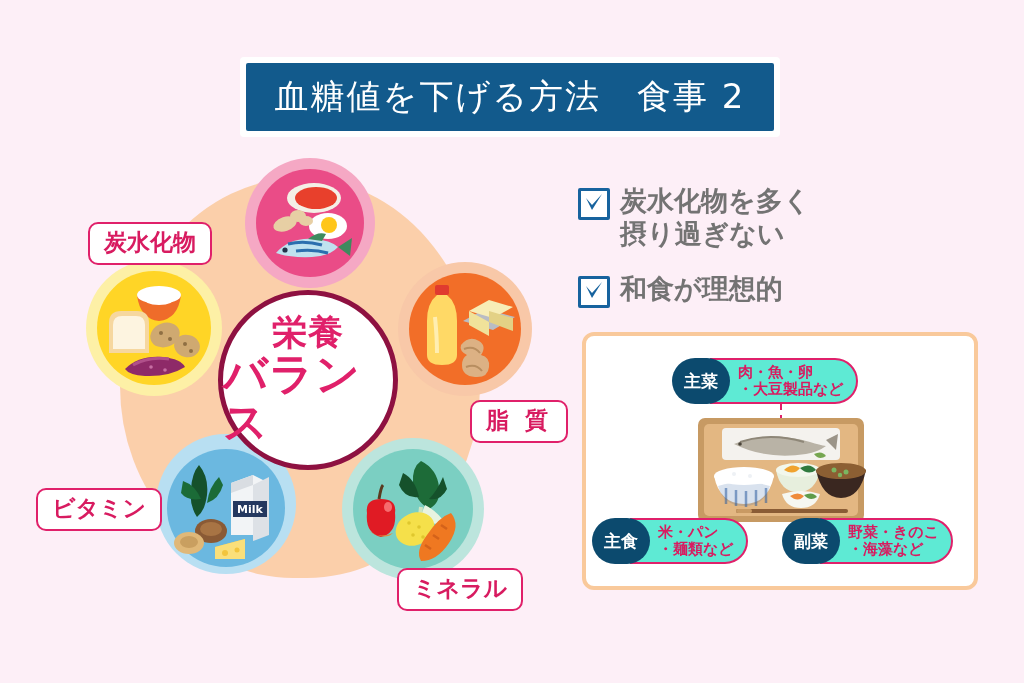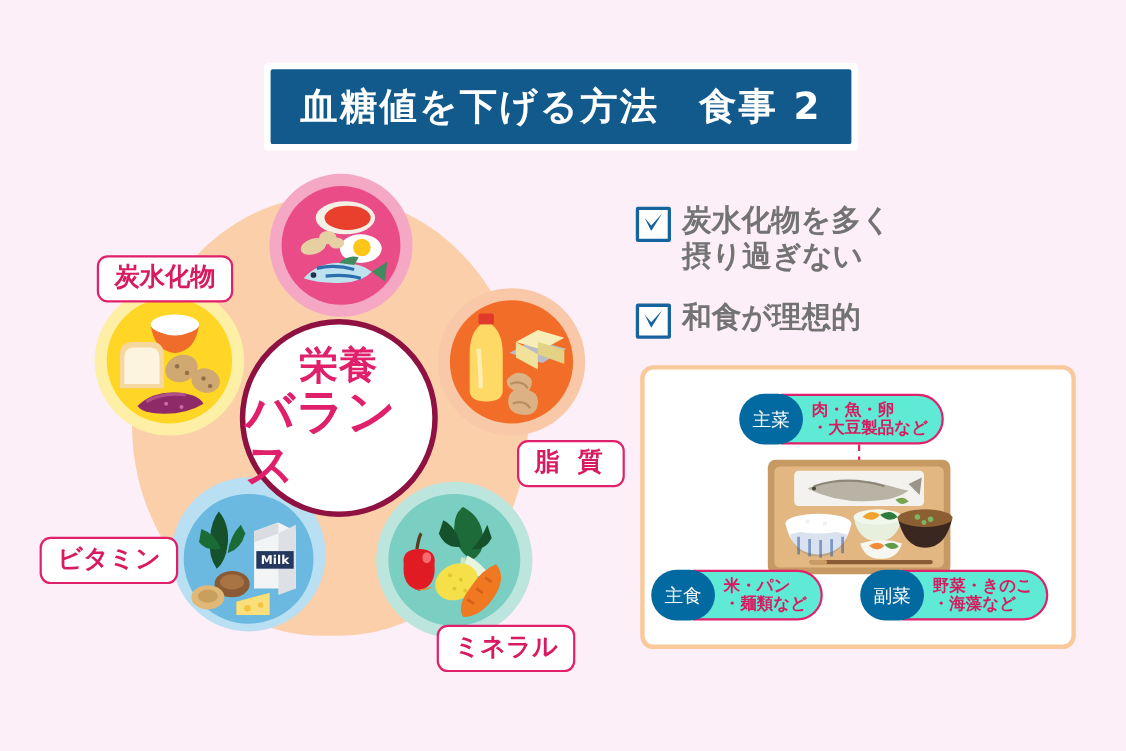--- a/index.html
+++ b/index.html
@@ -15,21 +15,21 @@
   .title-wrap{
     position:absolute;left:240px;top:57px;width:540px;height:80px;
     background:#ffffff;border-radius:4px;
     box-sizing:border-box;padding:6px;
   }
   .title-bar{
     width:100%;height:100%;background:#125a8c;border-radius:2px;
     display:flex;align-items:center;justify-content:center;
   }
   .title-text{
-    color:#ffffff;font-weight:bold;font-size:34px;letter-spacing:2px;
+    color:#ffffff;font-weight:normal;font-size:34px;letter-spacing:2px;
     white-space:pre;
   }
 
   
   .wheel{position:absolute;left:60px;top:150px;width:500px;height:480px;}
   .blob{
     position:absolute;left:60px;top:28px;width:360px;height:400px;
     background:#fbcfaa;border-radius:50% 50% 48% 48%/52% 52% 48% 48%;
   }
   .food-circle{
@@ -66,21 +66,21 @@
   }
   .center-circle span.l2{font-size:44px;}
 
   
   .chip{
     position:absolute;background:#ffffff;border:2.5px solid #e0206a;
     border-radius:10px;color:#d81b60;font-weight:bold;font-size:23px;
     padding:7px 14px 9px;white-space:nowrap;line-height:1;
   }
   .chip-protein{left:295px;top:10px;}
-  .chip-carbs{left:28px;top:82px;}
+  .chip-carbs{left:28px;top:72px;}
   .chip-fats{left:410px;top:250px;letter-spacing:4px;}
   .chip-vit{left:-24px;top:338px;}
   .chip-min{left:337px;top:418px;}
 
   
   .check-list{position:absolute;left:578px;top:185px;width:420px;}
   .check-row{display:flex;align-items:flex-start;margin-bottom:22px;}
   .cbox{
     width:26px;height:26px;flex:0 0 26px;margin-top:3px;margin-right:10px;
     border:3px solid #17639e;background:#ffffff;border-radius:2px;
@@ -97,23 +97,23 @@
     background:#ffffff;border:4px solid #f9c99b;border-radius:12px;
     box-sizing:border-box;
   }
   .meal-inner{position:absolute;left:0;top:0;width:388px;height:250px;}
 
   .tag{
     position:absolute;display:flex;align-items:stretch;
     height:46px;
   }
   .tag-oval{
-    background:#0369a1;border-radius:24px;
+    background:#0c4a6e;border-radius:24px;
     display:flex;align-items:center;justify-content:center;
-    color:#ffffff;font-weight:normal;font-size:17px;
+    color:#ffffff;font-weight:bold;font-size:17px;
     padding:0 12px;z-index:2;position:relative;
   }
   .tag-body{
     background:#5eead4;border:2px solid #e0206a;border-radius:0 23px 23px 0;
     margin-left:-20px;padding:3px 12px 3px 26px;
     display:flex;flex-direction:column;justify-content:center;
     color:#d81b60;font-weight:bold;font-size:15px;line-height:1.16;
     white-space:nowrap;
   }
   .tag-shusai{left:86px;top:22px;}

